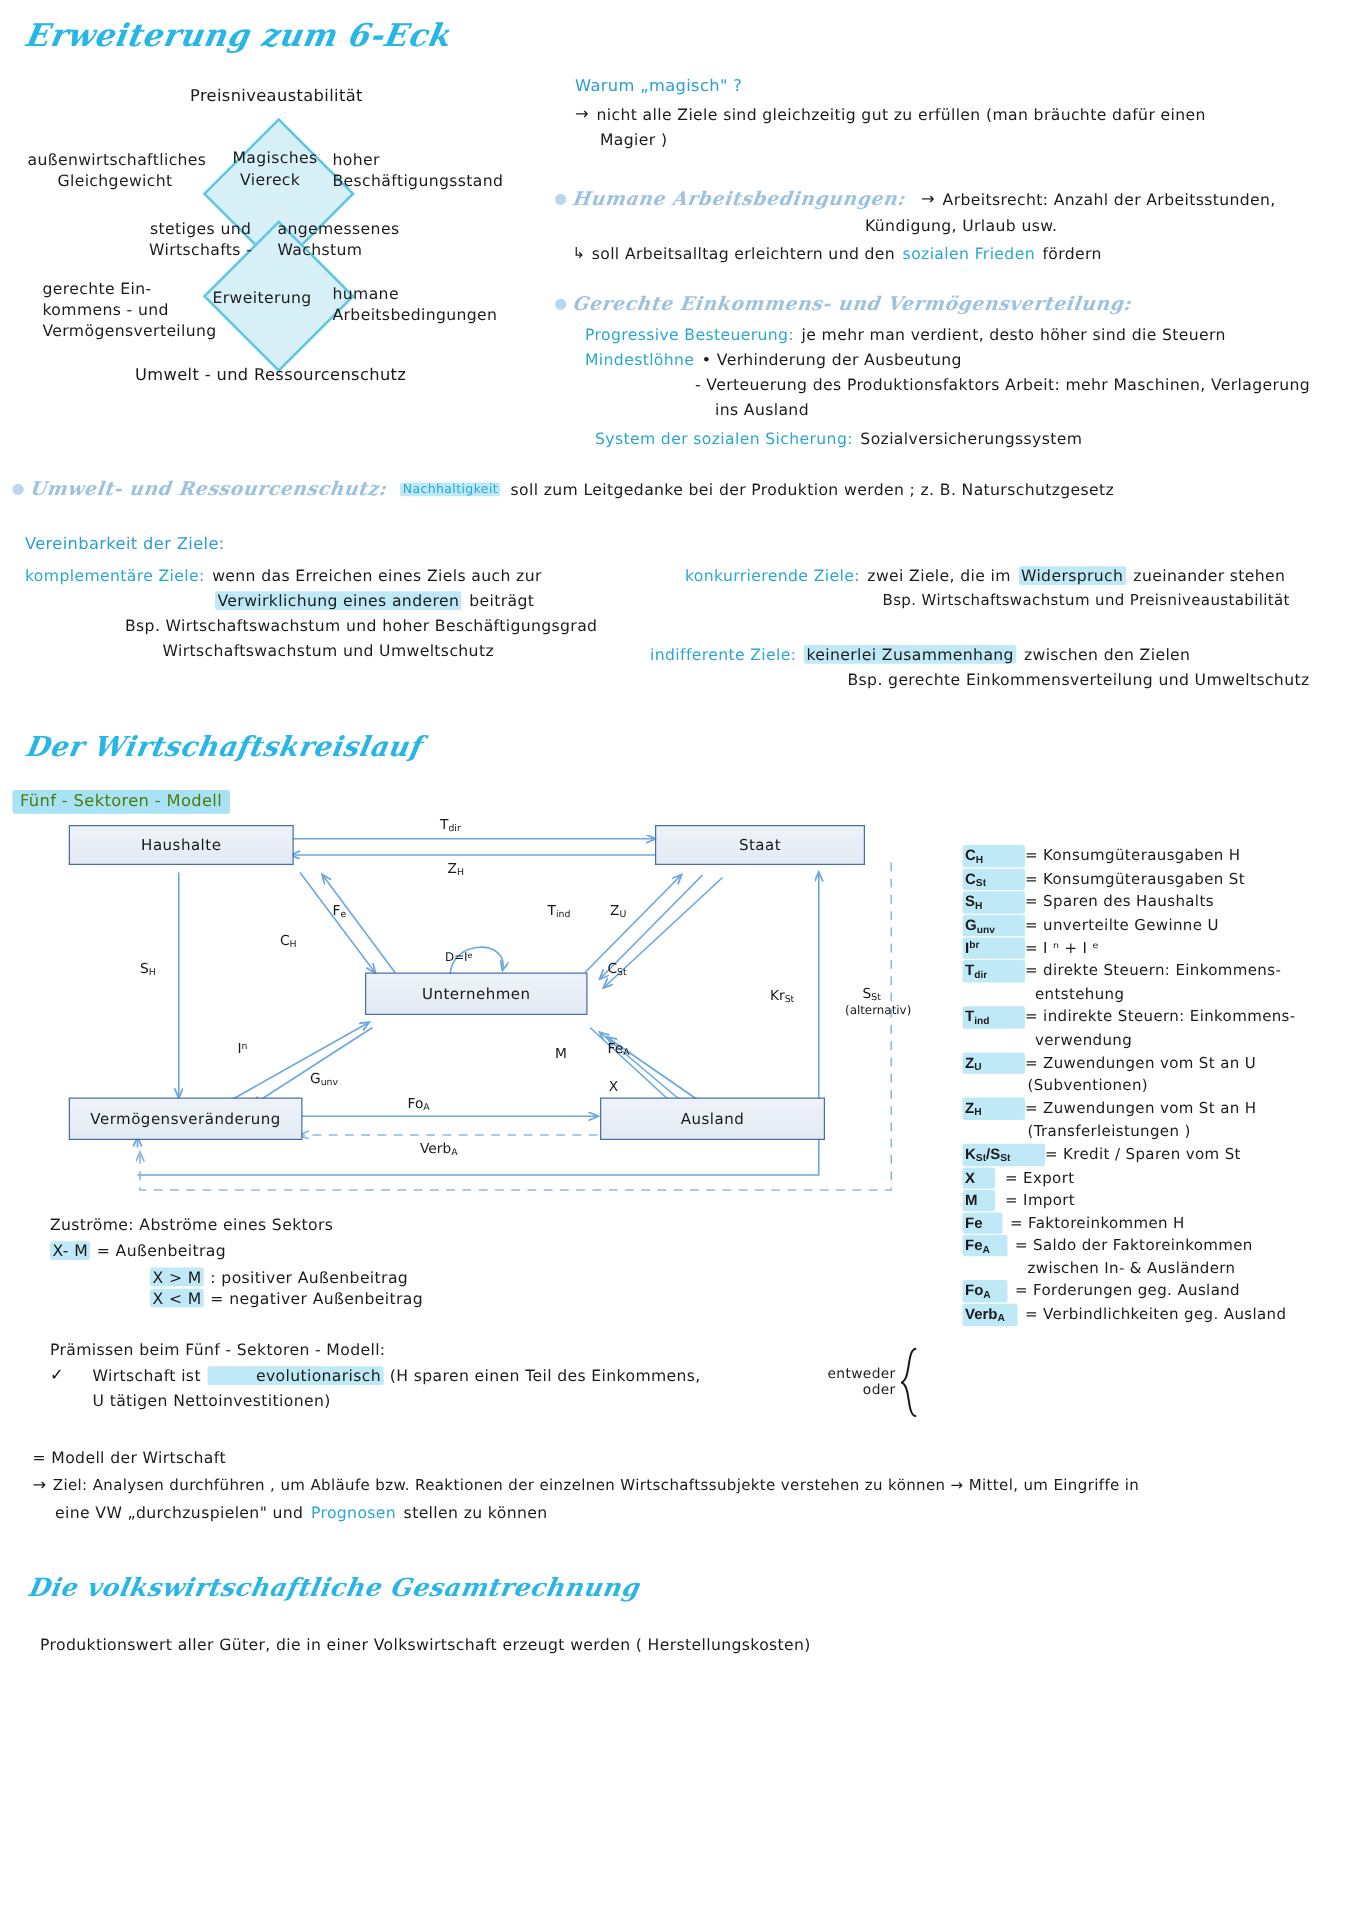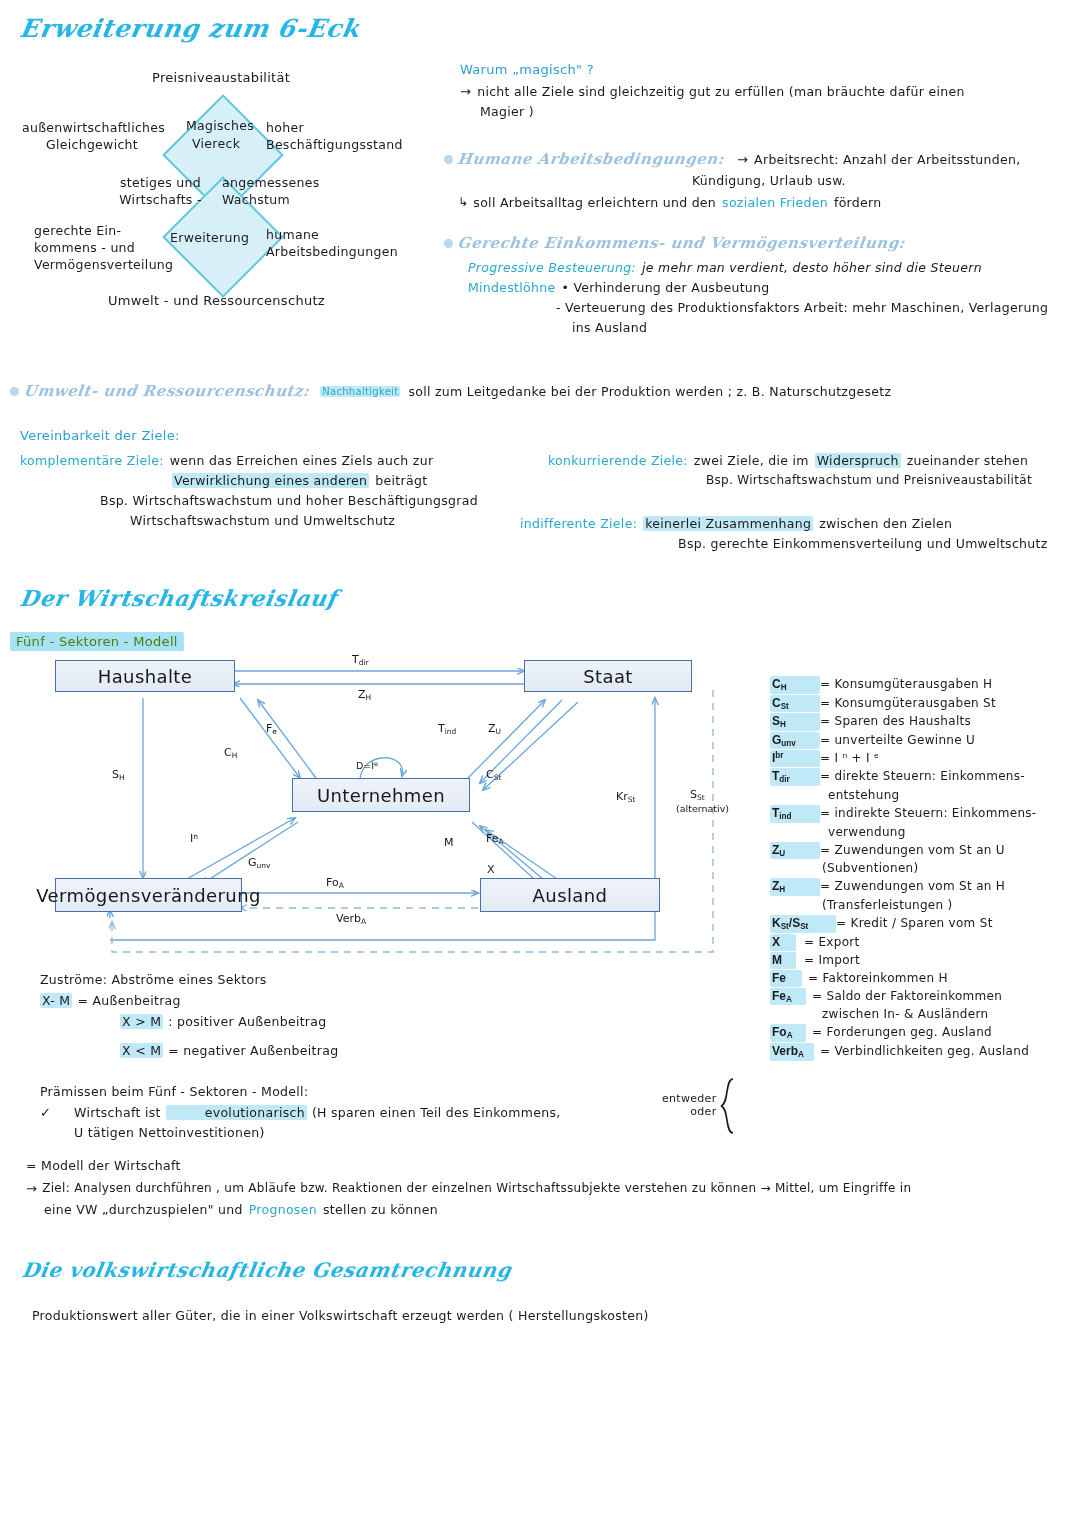--- a/index.html
+++ b/index.html
@@ -39,21 +39,21 @@
     border:2px solid #5ec7de;
     transform:rotate(45deg);
   }
   
   .fbox{
     position:absolute;
     background:linear-gradient(180deg,#eef3f9 0%,#e2eaf4 100%);
     border:1.5px solid #4a6fa5;
     display:flex;align-items:center;justify-content:center;
     font-family:"DejaVu Sans",sans-serif;
-    font-size:18px;color:#16181b;letter-spacing:.4px;
+    font-size:12px;color:#16181b;letter-spacing:.4px;
   }
   svg.flow{position:absolute;left:0;top:0;pointer-events:none;}
   .lbl{position:absolute;font-family:"DejaVu Sans",sans-serif;font-size:11px;color:#17191c;white-space:nowrap;}
   .lbl.small{font-size:9.5px;}
   .legend-row{display:flex;margin-bottom:1px;line-height:1.42;font-size:12px;}
   .legend-key{min-width:46px;font-weight:bold;}
 </style>
 </head>
 <body>
 
@@ -109,30 +109,34 @@
     <span class="hw" style="font-size:12.5px;">fördern</span>
   </div>
 </div>
 
 <div class="abs" style="left:444px;top:234px;width:634px;">
   <div style="display:flex;align-items:center;">
     <span class="bullet-dot"></span>
     <span class="cursive" style="font-size:15px;color:#9cc2e0;transform:skewX(-10deg);">Gerechte Einkommens- und Vermögensverteilung:</span>
   </div>
 
-  <div style="display:flex;margin-top:8px;margin-left:24px;font-style:italic;">
+  <div style="display:flex;margin-top:8px;margin-left:24px;">
     <span class="hw teal" style="font-size:12.5px;">Progressive  Besteuerung:</span>
     <span class="hw" style="font-size:12.5px;margin-left:6px;">je mehr  man  verdient, desto  höher  sind  die  Steuern</span>
   </div>
   <div style="display:flex;margin-top:5px;margin-left:24px;">
     <span class="hw teal" style="font-size:12.5px;">Mindestlöhne</span>
     <span class="hw" style="font-size:12.5px;margin-left:6px;">•  Verhinderung  der  Ausbeutung</span>
   </div>
   <div class="hw" style="font-size:12.5px;margin-top:5px;margin-left:112px;">-   Verteuerung  des  Produktionsfaktors  Arbeit: mehr  Maschinen, Verlagerung</div>
   <div class="hw" style="font-size:12.5px;margin-top:5px;margin-left:128px;">ins  Ausland</div>
+  <div style="display:flex;margin-top:8px;margin-left:32px;">
+    <span class="hw teal" style="font-size:12.5px;">System  der  sozialen  Sicherung:</span>
+    <span class="hw" style="font-size:12.5px;margin-left:6px;">Sozialversicherungssystem</span>
+  </div>
 </div>
 
 <div class="abs" style="left:10px;top:382px;">
   <div style="display:flex;align-items:center;">
     <span class="bullet-dot"></span>
     <span class="cursive" style="font-size:15px;color:#9cc2e0;transform:skewX(-10deg);">Umwelt- und Ressourcenschutz:</span>
     <span class="hw" style="font-size:10px;margin-left:10px;"><span class="hl teal">Nachhaltigkeit</span></span>
     <span class="hw" style="font-size:12.5px;margin-left:8px;">soll  zum  Leitgedanke  bei  der  Produktion  werden ; z. B. Naturschutzgesetz</span>
   </div>
 </div>
@@ -369,21 +373,21 @@
 <div class="abs" style="left:40px;top:972px;width:700px;">
   <div class="hw" style="font-size:12.5px;">Zuströme: Abströme  eines  Sektors</div>
   <div style="display:flex;margin-top:6px;">
     <span class="hw hl" style="font-size:12.5px;">X- M</span>
     <span class="hw" style="font-size:12.5px;margin-left:5px;">= Außenbeitrag</span>
   </div>
   <div style="display:flex;margin-top:6px;margin-left:80px;">
     <span class="hw hl" style="font-size:12.5px;">X &gt; M</span>
     <span class="hw" style="font-size:12.5px;margin-left:5px;">: positiver  Außenbeitrag</span>
   </div>
-  <div style="display:flex;margin-top:14px;margin-left:80px;text-align:right;">
+  <div style="display:flex;margin-top:2px;margin-left:80px;text-align:right;">
     <span class="hw hl" style="font-size:12.5px;">X &lt; M</span>
     <span class="hw" style="font-size:12.5px;margin-left:5px;">= negativer  Außenbeitrag</span>
   </div>
 
   <div class="hw" style="font-size:12.5px;margin-top:26px;">Prämissen  beim  Fünf - Sektoren - Modell:</div>
   <div style="display:flex;margin-top:6px;">
     <span class="hw" style="font-size:13px;width:34px;">✓</span>
     <span class="hw" style="font-size:12.5px;">Wirtschaft  ist</span>
     <span class="hw hl" style="font-size:12.5px;margin:0 5px;padding-left:39px;">evolutionarisch</span>
     <span class="hw" style="font-size:12.5px;">(H  sparen  einen  Teil  des  Einkommens,</span>

